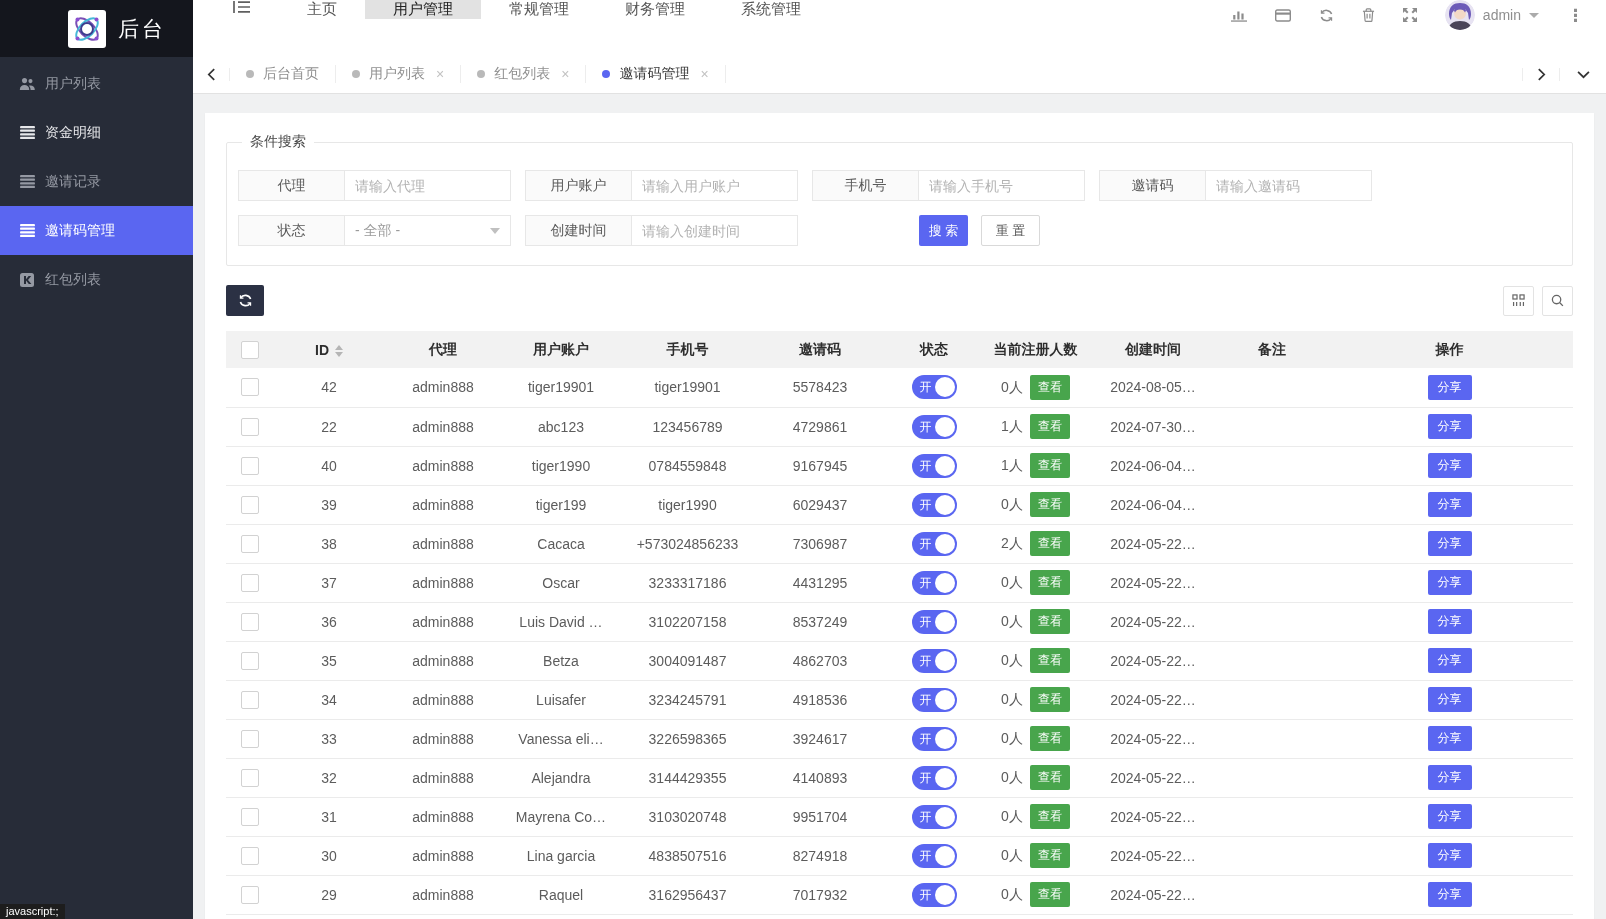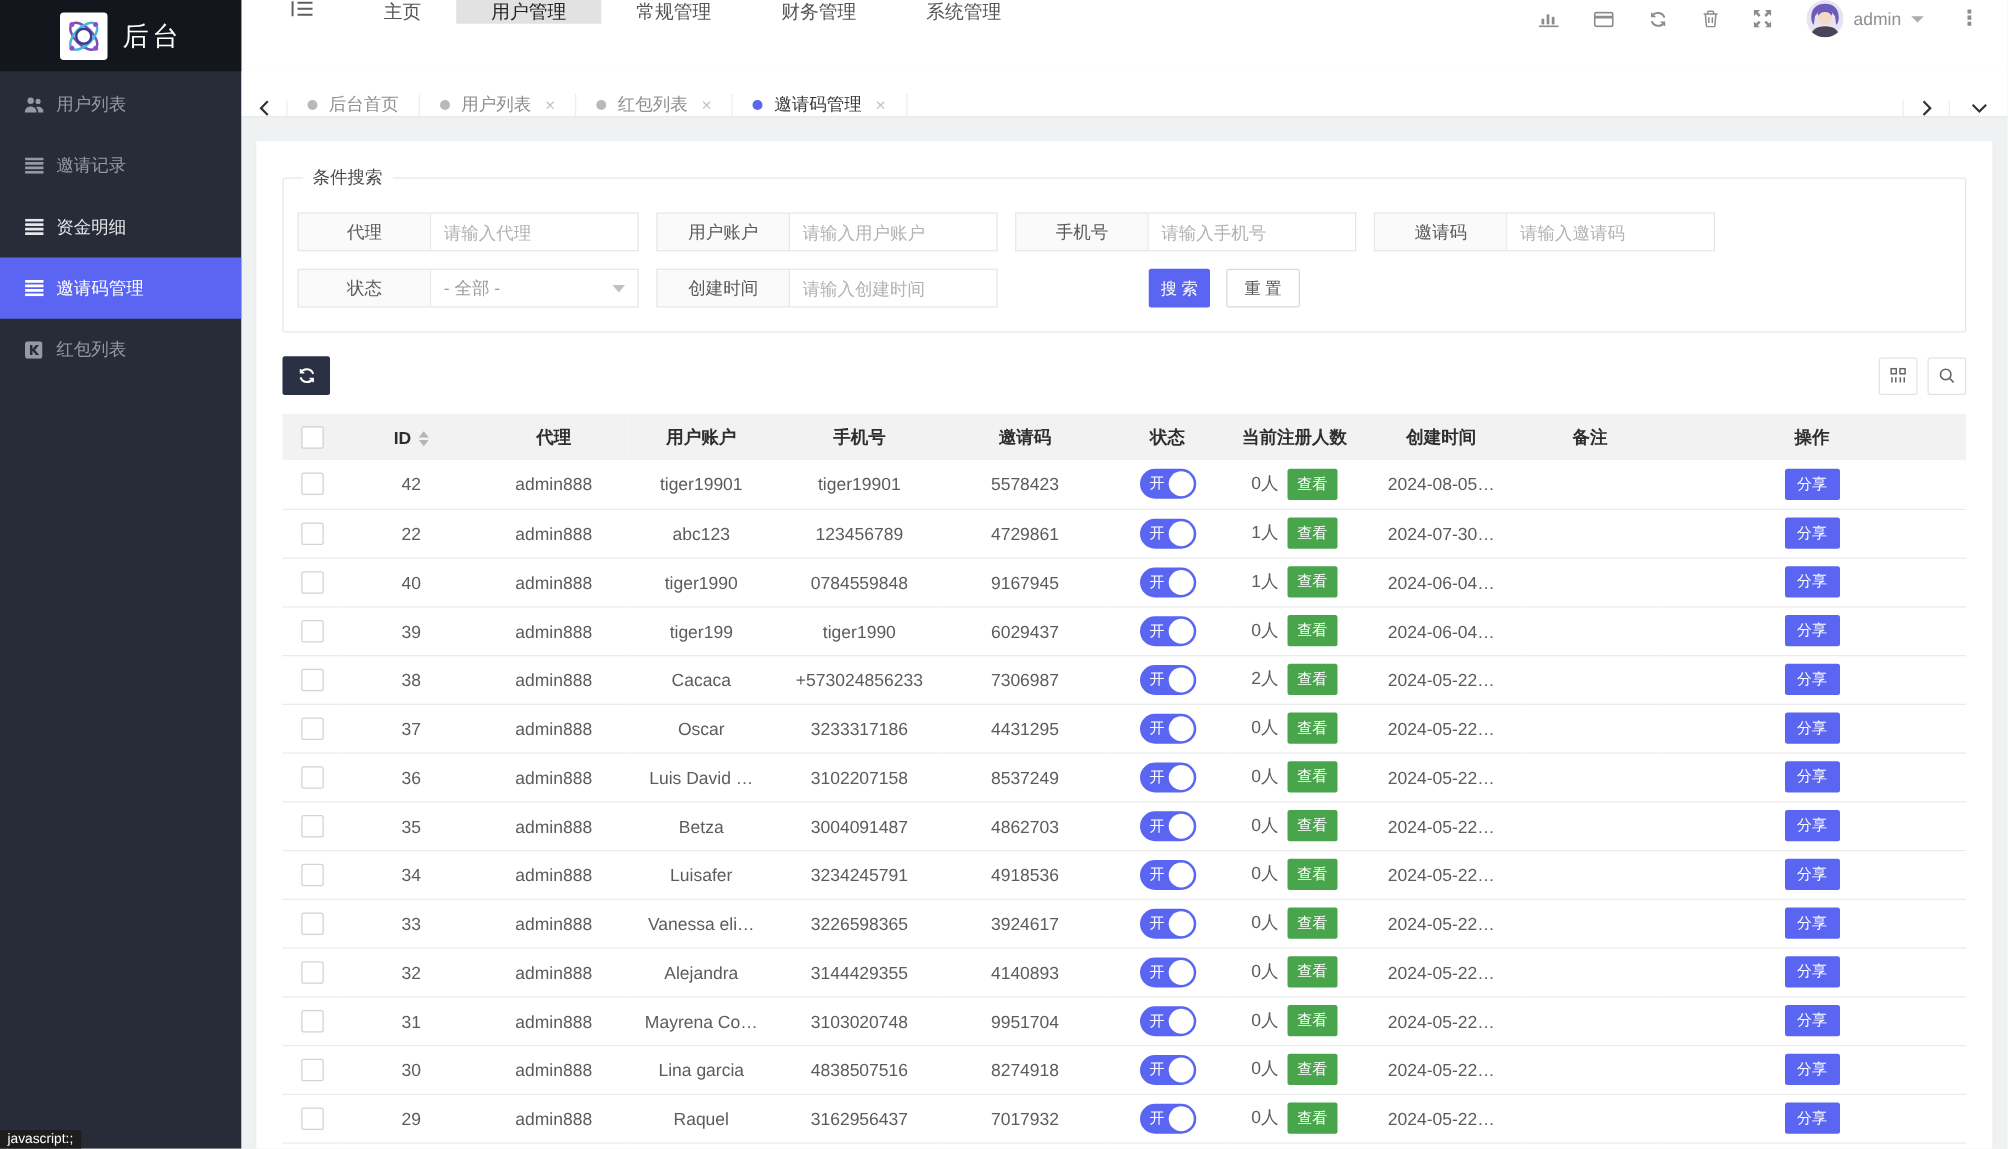--- a/index.html
+++ b/index.html
@@ -1,21 +1,21 @@
 <!DOCTYPE html>
 <html style="--accent: #5a66f1; --green: #48a54c; --sidebar-bg: #272c38; --logo-bg: #14161d; --nav-active-bg: #e2e2e2;"><head>
 <meta charset="utf-8">
 <style>
   *{box-sizing:border-box;margin:0;padding:0}
   html,body{width:1606px;height:919px;overflow:hidden}
   body{font-family:"Liberation Sans","DejaVu Sans",sans-serif;background:#f0f1f2;position:relative}
 
   
   .sidebar{position:absolute;left:0;top:0;bottom:0;width:193px;background:var(--sidebar-bg);z-index:5}
-  .logo{height:57px;background:var(--logo-bg);display:flex;align-items:center;padding-left:48px;gap:12px}
+  .logo{height:57px;background:var(--logo-bg);display:flex;align-items:center;padding-left:68px;gap:12px}
   .logo-badge{width:38px;height:38px;background:#fff;border-radius:3px;display:flex;align-items:center;justify-content:center}
   .logo-text{color:#fff;font-size:21px;letter-spacing:3px}
   .side-menu{padding-top:2px}
   .side-item{height:49px;display:flex;align-items:center;padding-left:18px;gap:9px;color:#9599a3;font-size:14px;cursor:pointer}
   .side-icon{width:18px;display:flex;justify-content:center;color:inherit}
   .side-item.bright{color:#e6e7ea}
   .side-item.active{background:var(--accent);color:#fff}
 
   
   .main{margin-left:193px;height:100%;display:flex;flex-direction:column}
@@ -26,21 +26,21 @@
   .tn-item.active{background:var(--nav-active-bg);color:#222;font-weight:normal}
   .top-right{margin-left:auto;display:flex;align-items:center;gap:28px;margin-right:22px}
   .hicon{color:#8c8c8c;display:flex;cursor:pointer}
   .user-chip{display:flex;align-items:center;gap:8px;cursor:pointer}
   .avatar{width:30px;height:30px;border-radius:50%;overflow:hidden;flex-shrink:0}
   .user-name{color:#8f8f8f;font-size:14px}
   .caret-down{width:0;height:0;border-left:5px solid transparent;border-right:5px solid transparent;border-top:5px solid #ababab;display:inline-block}
   .more-btn{color:#8c8c8c;font-size:17px;font-weight:bold;cursor:pointer}
 
   
-  .tabbar{height:39px;background:#fff;border-bottom:1px solid #e2e2e2;display:flex;align-items:flex-end;flex-shrink:0}
+  .tabbar{height:39px;background:#fff;border-bottom:1px solid #e2e2e2;display:flex;align-items:center;flex-shrink:0}
   .tab-arrow{width:37px;display:flex;align-items:center;justify-content:center;color:#333;cursor:pointer;border-right:1px solid #ededed}
   .tab{display:flex;align-items:center;gap:9px;padding:0 16px;border-right:1px solid #ededed;font-size:14px;color:#8f8f8f;cursor:pointer;white-space:nowrap}
   .tab .dot{width:8px;height:8px;border-radius:50%;background:#b9b9b9;flex-shrink:0}
   .tab.active{color:#3a3a3a}
   .tab.active .dot{background:var(--accent)}
   .tab .close{color:#c2c2c2;font-size:14px;margin-left:2px;cursor:pointer}
   .tab-right{margin-left:auto;display:flex}
   .tab-arrow.no-r{border-right:none;border-left:1px solid #ededed}
   .tab-dd{width:47px;display:flex;align-items:center;justify-content:center;border-left:1px solid #ededed;color:#333;cursor:pointer}
 
@@ -112,42 +112,42 @@
           <svg viewBox="0 0 20 16" width="17" height="14" fill="currentColor">
             <circle cx="6.5" cy="4" r="3"></circle>
             <circle cx="13.5" cy="4.6" r="2.4"></circle>
             <path d="M1 14.5c0-3.2 2.5-5.2 5.5-5.2s5.5 2 5.5 5.2v.5H1z"></path>
             <path d="M13.6 15v-.5c0-1.9-.8-3.4-2-4.5.6-.2 1.2-.3 1.9-.3 2.6 0 5 1.7 5 4.3v1z"></path>
           </svg>
         </span>
       <span class="side-label">用户列表</span>
     </div>
 
+    <div class="side-item bright">
+      <span class="side-icon">
+          <svg viewBox="0 0 16 14" width="15" height="13" fill="currentColor">
+            <rect y="0" width="16" height="2.3" rx=".5"></rect>
+            <rect y="3.9" width="16" height="2.3" rx=".5"></rect>
+            <rect y="7.8" width="16" height="2.3" rx=".5"></rect>
+            <rect y="11.7" width="16" height="2.3" rx=".5"></rect>
+          </svg>
+        </span>
+      <span class="side-label">资金明细</span>
+    </div>
+
     <div class="side-item">
       <span class="side-icon">
           <svg viewBox="0 0 16 14" width="15" height="13" fill="currentColor">
             <rect y="0" width="16" height="2.3" rx=".5"></rect>
             <rect y="3.9" width="16" height="2.3" rx=".5"></rect>
             <rect y="7.8" width="16" height="2.3" rx=".5"></rect>
             <rect y="11.7" width="16" height="2.3" rx=".5"></rect>
           </svg>
         </span>
       <span class="side-label">邀请记录</span>
-    </div>
-
-    <div class="side-item bright">
-      <span class="side-icon">
-          <svg viewBox="0 0 16 14" width="15" height="13" fill="currentColor">
-            <rect y="0" width="16" height="2.3" rx=".5"></rect>
-            <rect y="3.9" width="16" height="2.3" rx=".5"></rect>
-            <rect y="7.8" width="16" height="2.3" rx=".5"></rect>
-            <rect y="11.7" width="16" height="2.3" rx=".5"></rect>
-          </svg>
-        </span>
-      <span class="side-label">资金明细</span>
     </div>
 
     <div class="side-item active">
       <span class="side-icon">
           <svg viewBox="0 0 16 14" width="15" height="13" fill="currentColor">
             <rect y="0" width="16" height="2.3" rx=".5"></rect>
             <rect y="3.9" width="16" height="2.3" rx=".5"></rect>
             <rect y="7.8" width="16" height="2.3" rx=".5"></rect>
             <rect y="11.7" width="16" height="2.3" rx=".5"></rect>
           </svg>

